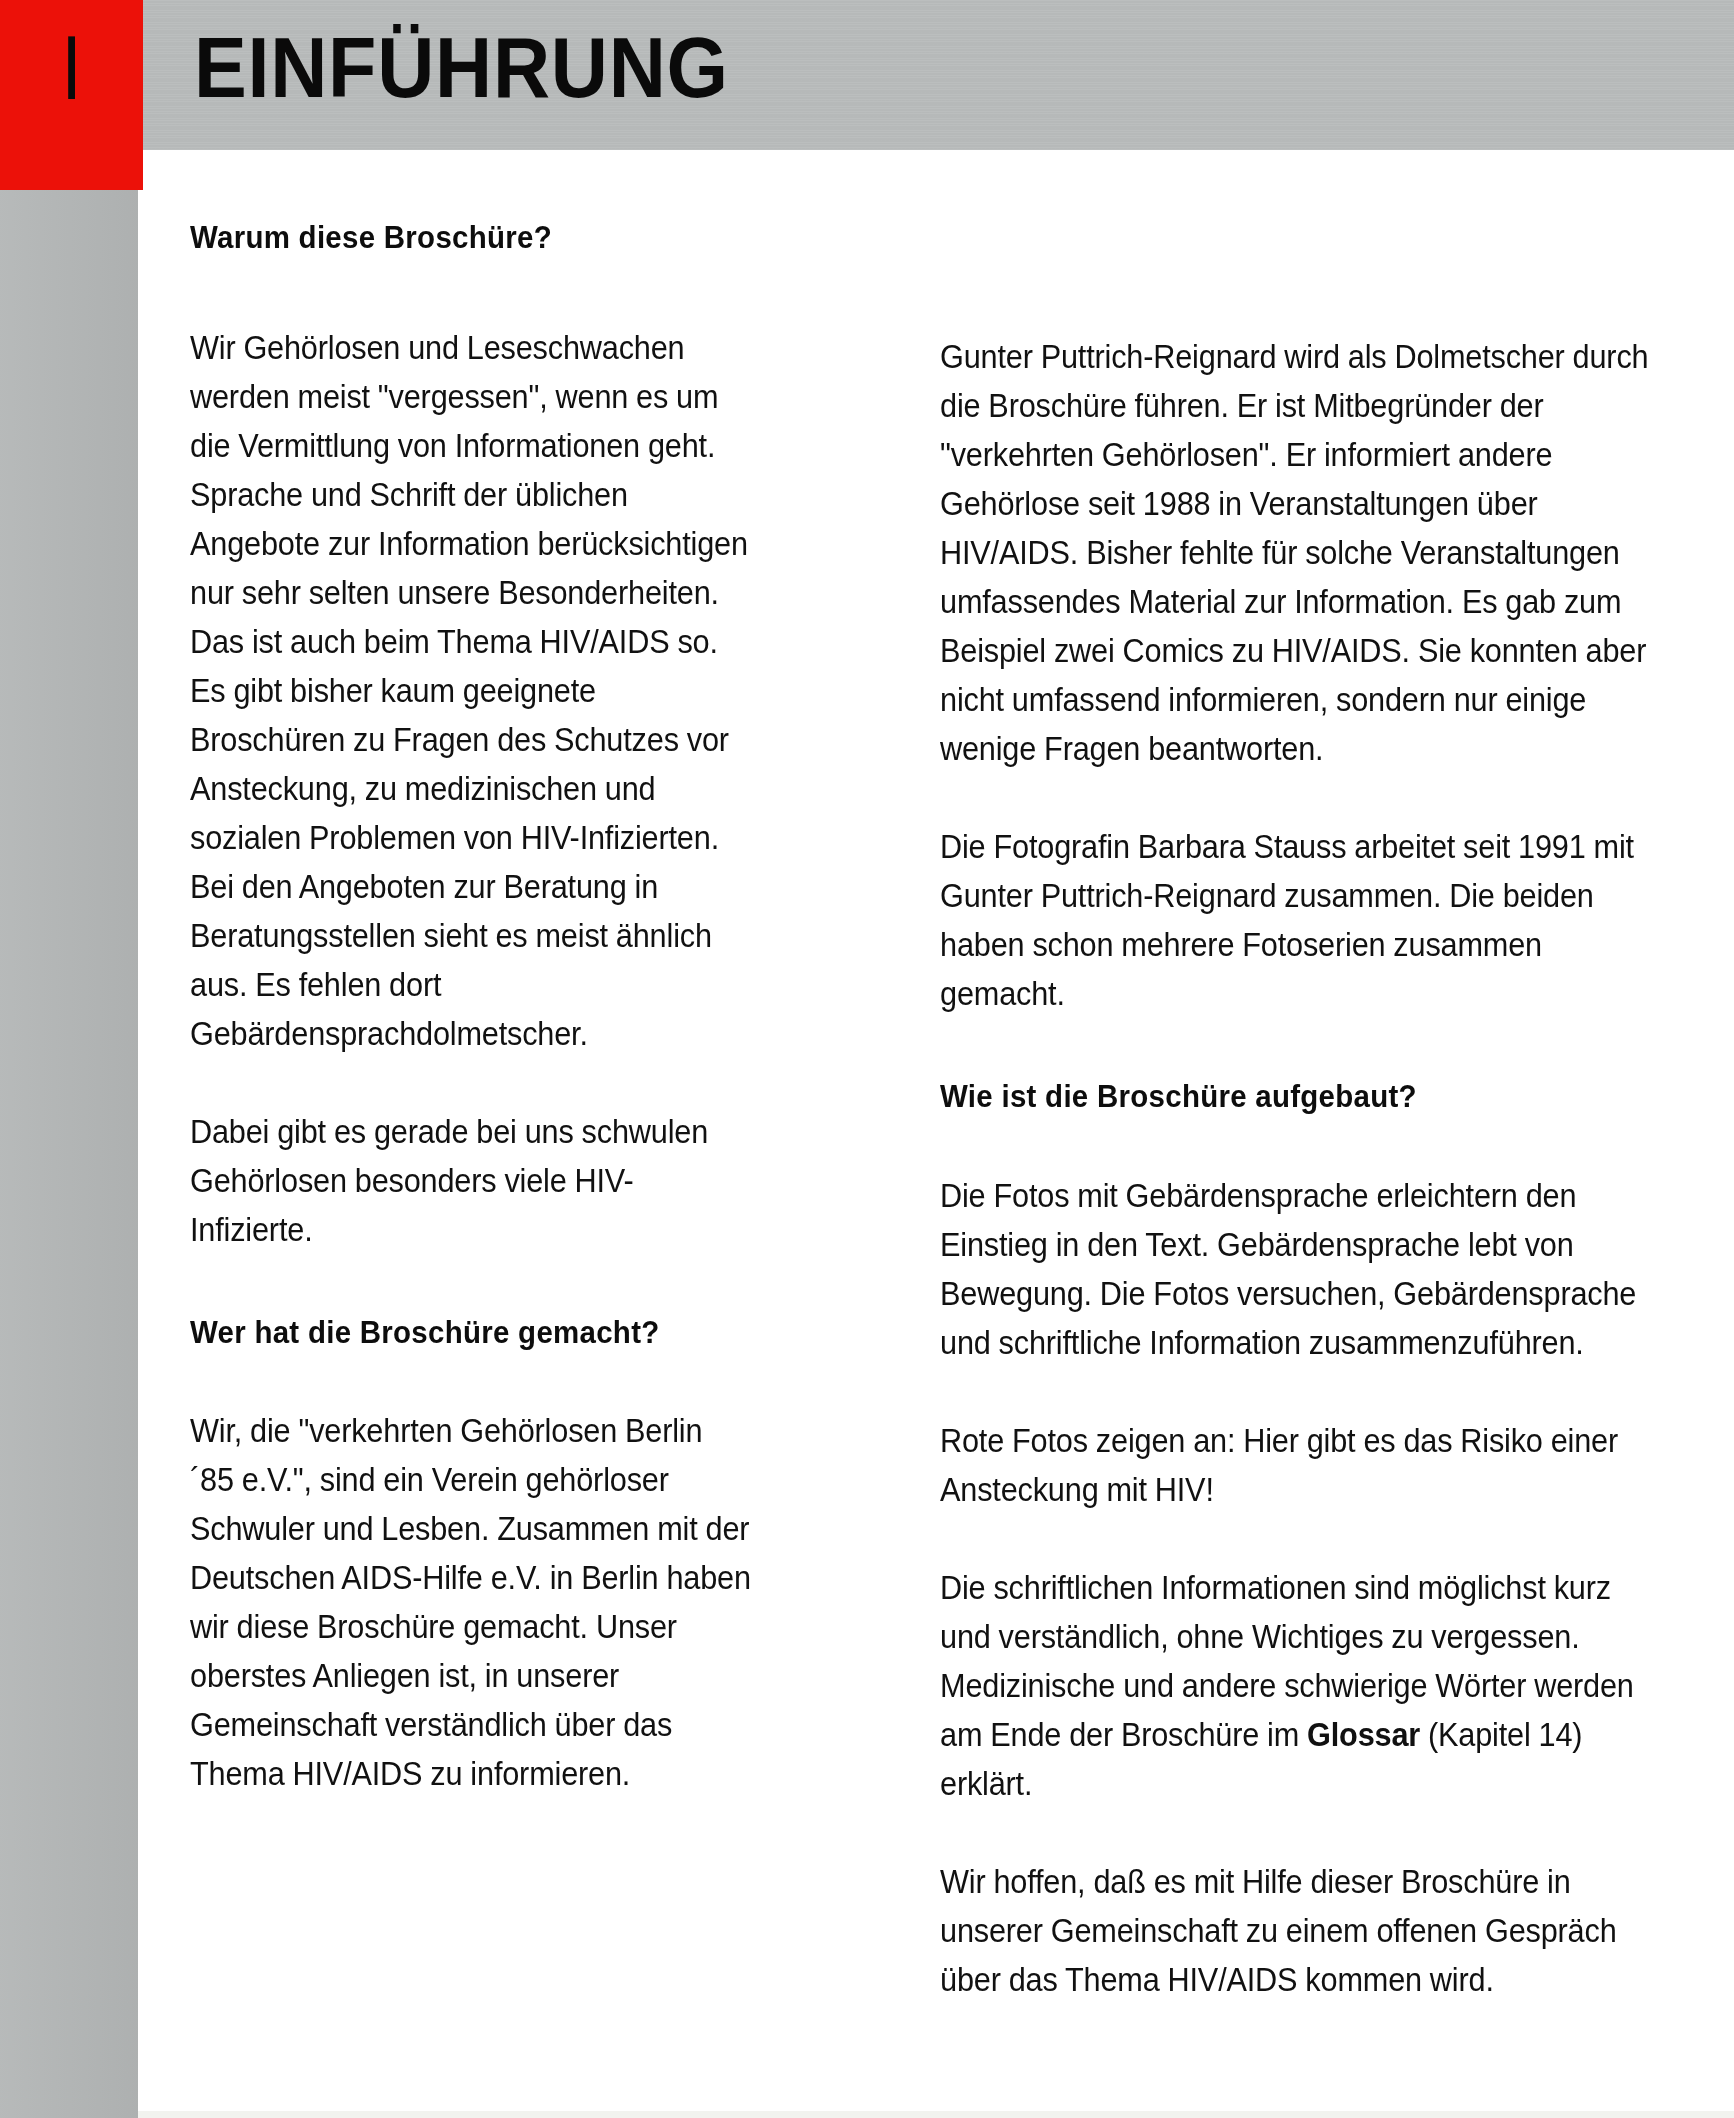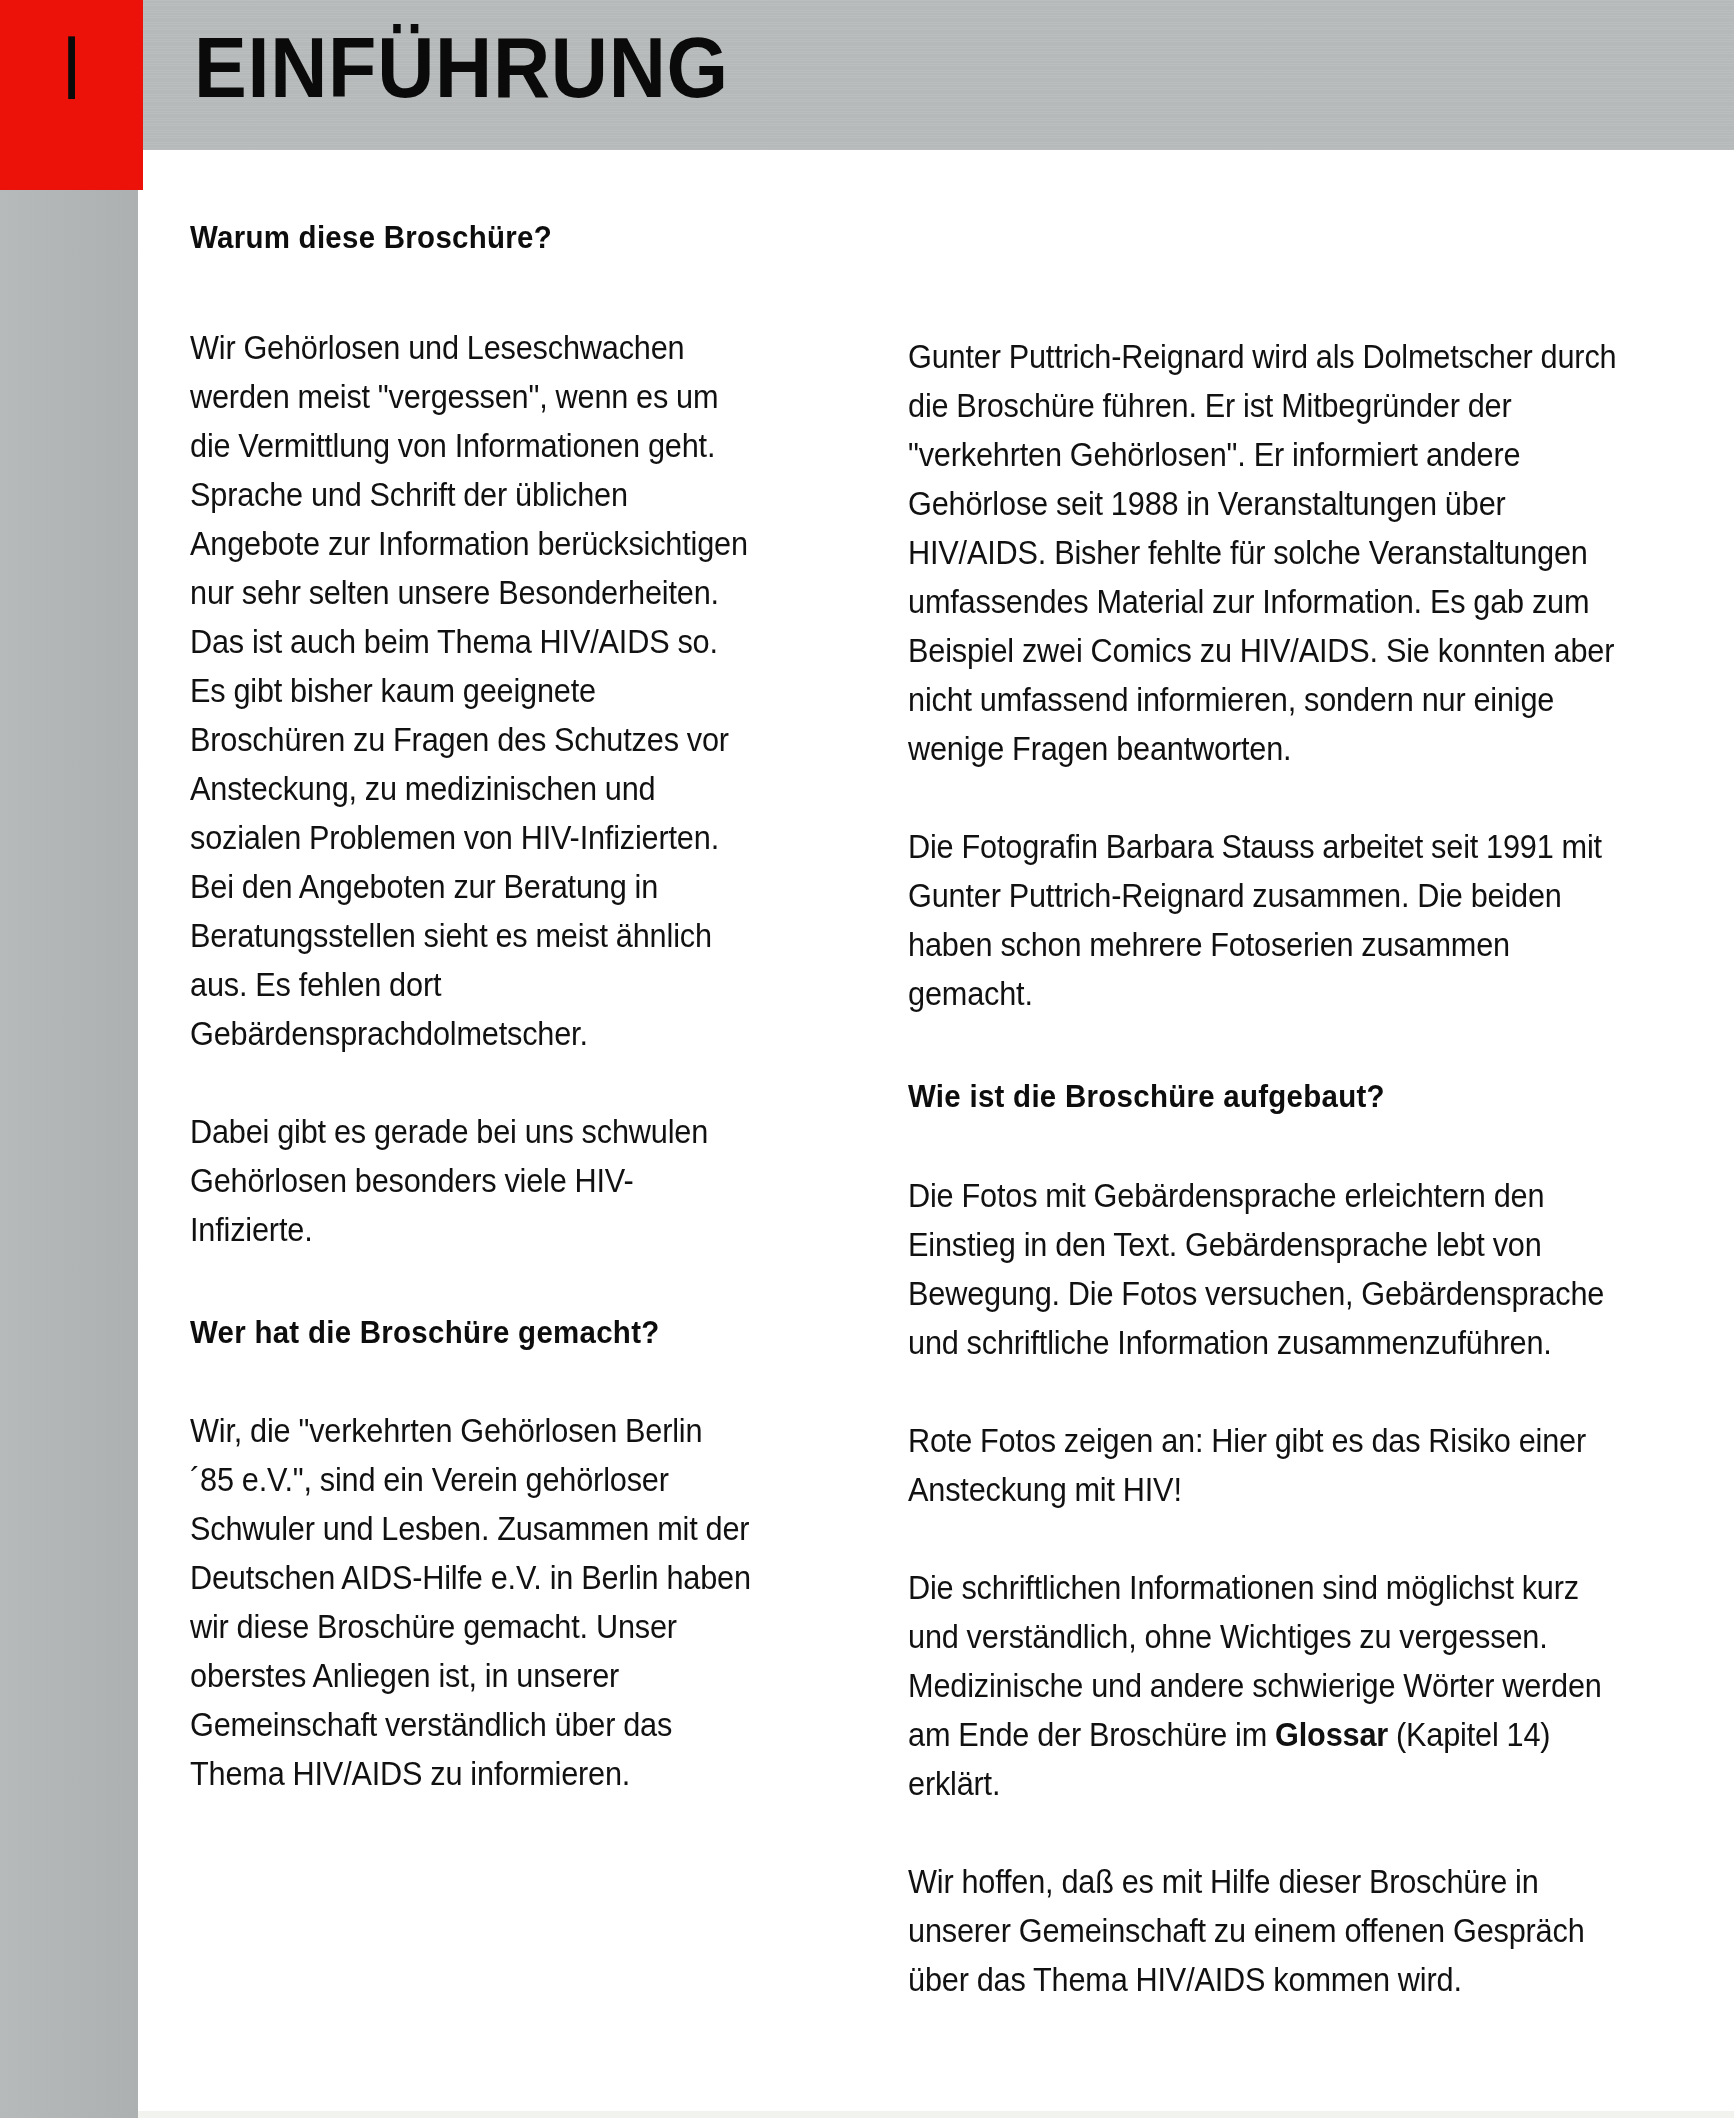--- a/index.html
+++ b/index.html
@@ -102,21 +102,21 @@
     width: 1735px;
     height: 2119px;
     z-index: 2;
     margin-top: 20px;
   }
   .col {
     position: absolute;
     top: 0;
   }
   .col-left  { left: 190px;  width: 604px; }
-  .col-right { left: 908px; width: 784px; }
+  .col-right { left: 940px; width: 784px; }
 
   .col-left  .flow { padding-top: 200px; }
   .col-right .flow { padding-top: 312px; }
 
   h2.sec-head {
     margin: 0 0 0 0;
     font-size: 31px;
     font-weight: 700;
     letter-spacing: 0.3px;
     color: #0d0d0d;

